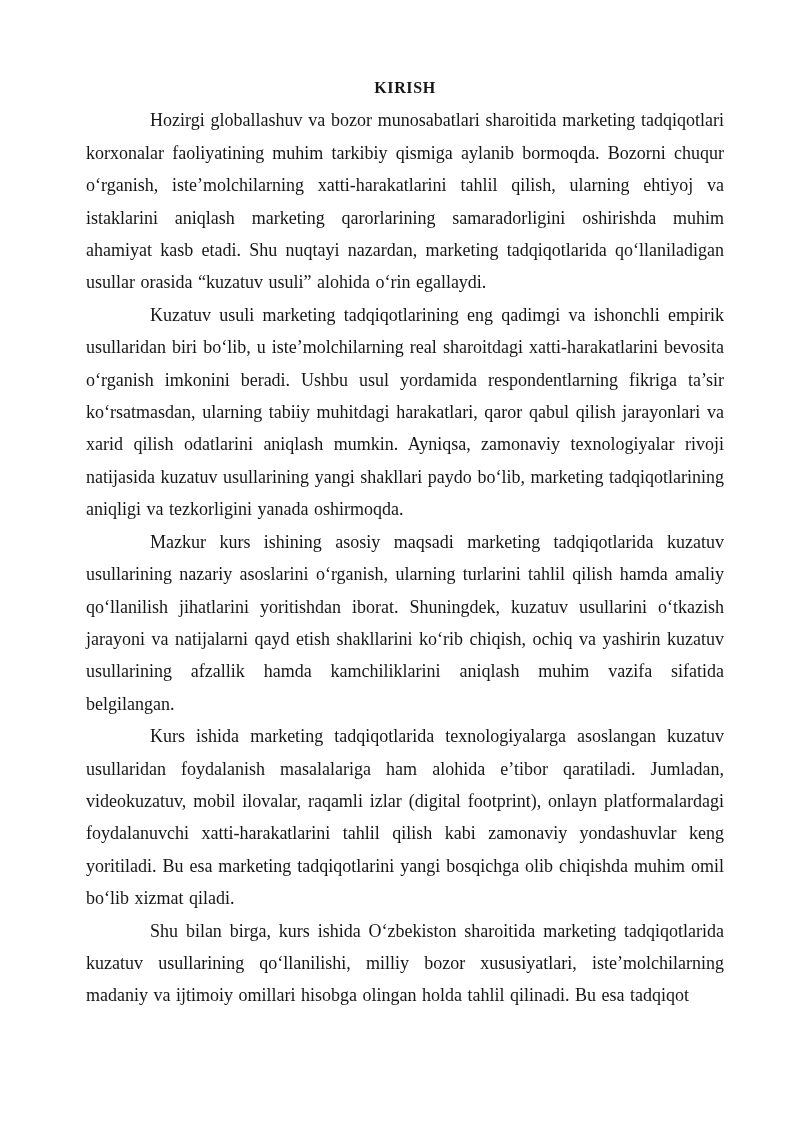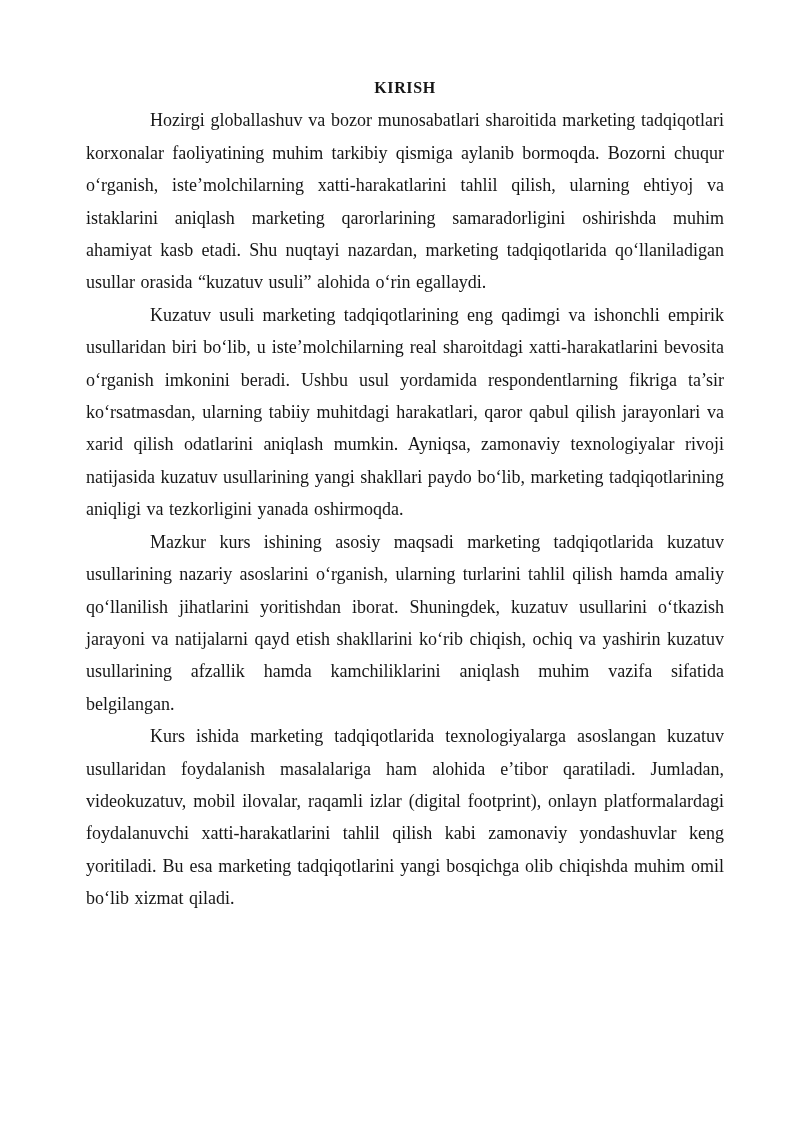--- a/index.html
+++ b/index.html
@@ -45,13 +45,14 @@
   <h1 class="doc-title">KIRISH</h1>
 
   <p class="para">Hozirgi globallashuv va bozor munosabatlari sharoitida marketing tadqiqotlari korxonalar faoliyatining muhim tarkibiy qismiga aylanib bormoqda. Bozorni chuqur o‘rganish, iste’molchilarning xatti-harakatlarini tahlil qilish, ularning ehtiyoj va istaklarini aniqlash marketing qarorlarining samaradorligini oshirishda muhim ahamiyat kasb etadi. Shu nuqtayi nazardan, marketing tadqiqotlarida qo‘llaniladigan usullar orasida “kuzatuv usuli” alohida o‘rin egallaydi.</p>
 
   <p class="para">Kuzatuv usuli marketing tadqiqotlarining eng qadimgi va ishonchli empirik usullaridan biri bo‘lib, u iste’molchilarning real sharoitdagi xatti-harakatlarini bevosita o‘rganish imkonini beradi. Ushbu usul yordamida respondentlarning fikriga ta’sir ko‘rsatmasdan, ularning tabiiy muhitdagi harakatlari, qaror qabul qilish jarayonlari va xarid qilish odatlarini aniqlash mumkin. Ayniqsa, zamonaviy texnologiyalar rivoji natijasida kuzatuv usullarining yangi shakllari paydo bo‘lib, marketing tadqiqotlarining aniqligi va tezkorligini yanada oshirmoqda.</p>
 
   <p class="para">Mazkur kurs ishining asosiy maqsadi marketing tadqiqotlarida kuzatuv usullarining nazariy asoslarini o‘rganish, ularning turlarini tahlil qilish hamda amaliy qo‘llanilish jihatlarini yoritishdan iborat. Shuningdek, kuzatuv usullarini o‘tkazish jarayoni va natijalarni qayd etish shakllarini ko‘rib chiqish, ochiq va yashirin kuzatuv usullarining afzallik hamda kamchiliklarini aniqlash muhim vazifa sifatida belgilangan.</p>
 
   <p class="para">Kurs ishida marketing tadqiqotlarida texnologiyalarga asoslangan kuzatuv usullaridan foydalanish masalalariga ham alohida e’tibor qaratiladi. Jumladan, videokuzatuv, mobil ilovalar, raqamli izlar (digital footprint), onlayn platformalardagi foydalanuvchi xatti-harakatlarini tahlil qilish kabi zamonaviy yondashuvlar keng yoritiladi. Bu esa marketing tadqiqotlarini yangi bosqichga olib chiqishda muhim omil bo‘lib xizmat qiladi.</p>
 
+  <p class="para">Shu bilan birga, kurs ishida O‘zbekiston sharoitida marketing tadqiqotlarida kuzatuv usullarining qo‘llanilishi, milliy bozor xususiyatlari, iste’molchilarning madaniy va ijtimoiy omillari hisobga olingan holda tahlil qilinadi. Bu esa tadqiqot</p>
 </div>
 
 </body></html>

